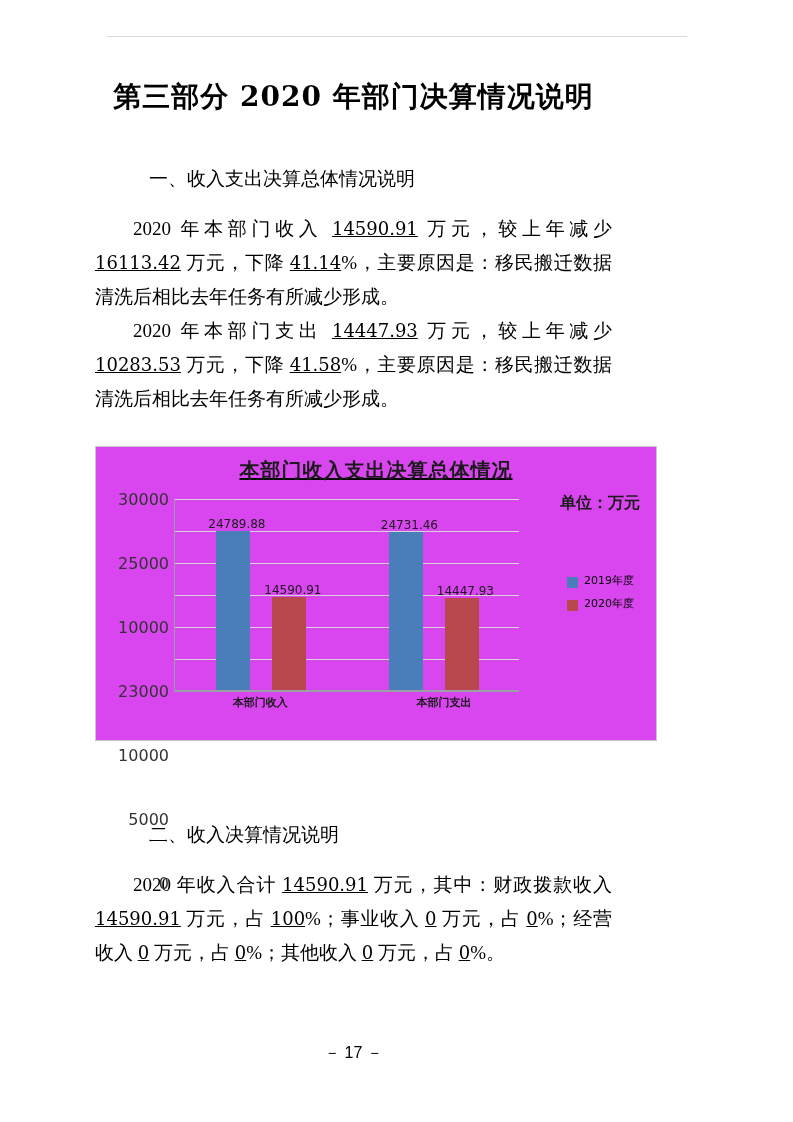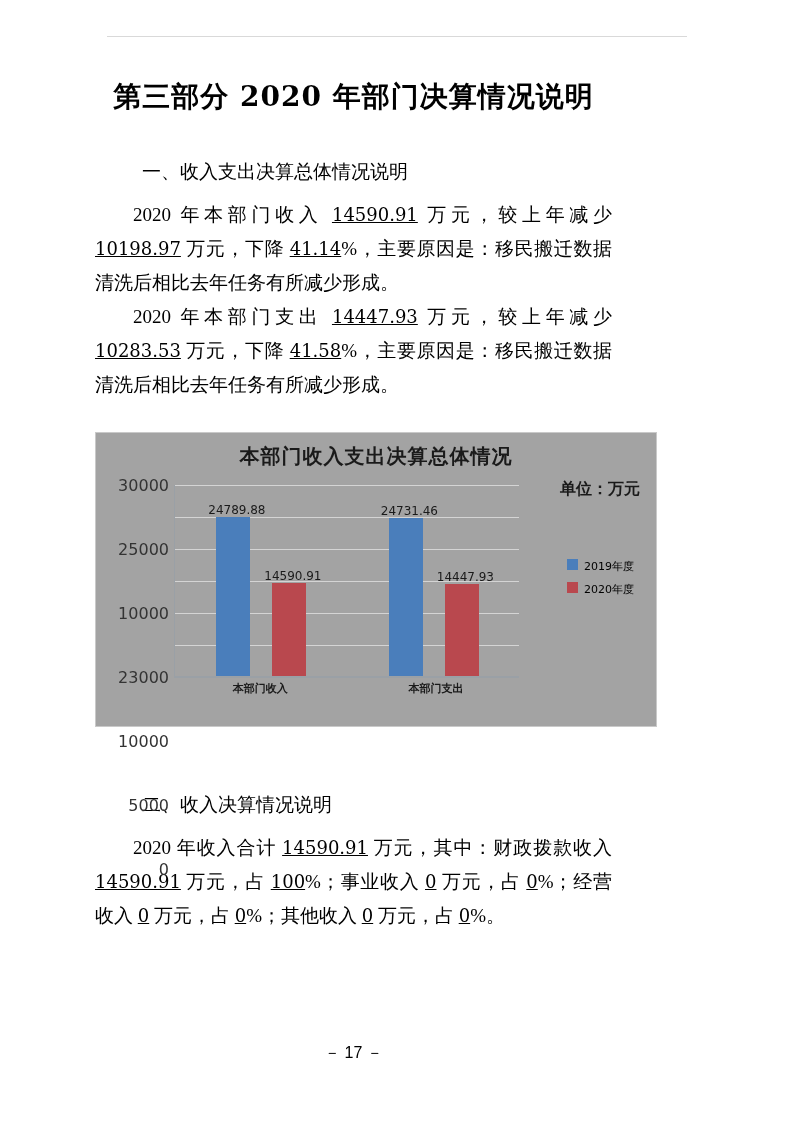--- a/index.html
+++ b/index.html
@@ -34,21 +34,21 @@
     margin: 0;
     padding-top: 78px;
     text-align: center;
     font-family: "DejaVu Serif", "Liberation Serif", serif;
     font-size: 28px;
     font-weight: bold;
     letter-spacing: 1px;
     color: #000;
   }
   .section-head {
-    margin: 9px;
+    margin: 16px;
     font-size: 19px;
     line-height: 34px;
     text-indent: 38px;
     font-family: "Liberation Serif", "DejaVu Serif", serif;
   }
   .para {
     margin: 0;
     font-size: 19px;
     line-height: 34px;
     text-indent: 38px;
@@ -60,28 +60,29 @@
   }
   .num {
     font-family: "DejaVu Serif", "Liberation Serif", serif;
     font-size: 18px;
   }
   .spacer-lg { height: 30px; }
   .spacer-md { height: 22px; }
 
   
   .chart-wrap {
-    margin: 30px auto 0 auto;
+    margin: 30px auto 9px auto;
     width: 562px;
     height: 295px;
     border: 1px solid #c9c9c9;
-    background: #a3a3a3;
+    background: #d946ef;
     box-sizing: border-box;
     position: relative;
     font-family: "Liberation Sans", "DejaVu Sans", sans-serif;
+    text-decoration: underline;
   }
   .chart-title {
     text-align: center;
     font-size: 20px;
     font-weight: bold;
     color: #1a1a1a;
     padding-top: 10px;
     letter-spacing: 1px;
     font-family: "DejaVu Sans", "Liberation Sans", sans-serif;
   }
@@ -153,21 +154,21 @@
   }
   .legend {
     position: absolute;
     right: 22px;
     top: 126px;
     font-size: 11px;
     font-family: "DejaVu Sans", "Liberation Sans", sans-serif;
   }
   .legend-row {
     display: flex;
-    align-items: flex-start;
+    align-items: flex-end;
     margin-bottom: 8px;
   }
   .swatch {
     width: 11px;
     height: 11px;
     margin-right: 6px;
     display: inline-block;
   }
 
   .page-number {
@@ -187,21 +188,21 @@
 <div class="page">
 
   <div class="top-rule"></div>
 
   <h1 class="doc-title">第三部分  2020 年部门决算情况说明</h1>
 
   <div class="spacer-lg"></div>
 
   <p class="section-head">一、收入支出决算总体情况说明</p>
 
-  <p class="para"><span>2020 年本部门收入 </span><span class="u num">14590.91</span><span> 万元，较上年减少 </span><span class="u num">10198.97</span><span> 万元，下降 </span><span class="u num">41.14</span><span>%，主要原因是：移民搬迁数据清洗后相比去年任务有所减少形成。</span></p>
+  <p class="para"><span>2020 年本部门收入 </span><span class="u num">14590.91</span><span> 万元，较上年减少 </span><span class="u num">16113.42</span><span> 万元，下降 </span><span class="u num">41.14</span><span>%，主要原因是：移民搬迁数据清洗后相比去年任务有所减少形成。</span></p>
 
   <p class="para"><span>2020 年本部门支出 </span><span class="u num">14447.93</span><span> 万元，较上年减少 </span><span class="u num">10283.53</span><span> 万元，下降 </span><span class="u num">41.58</span><span>%，主要原因是：移民搬迁数据清洗后相比去年任务有所减少形成。</span></p>
 
   <div class="chart-wrap">
     <div class="chart-title">本部门收入支出决算总体情况</div>
     <div class="unit-label">单位：万元</div>
 
     <div class="plot" id="plot">
         <div class="gridline" style="top: 192px;">
           <div class="ytick" style="top: 192px;">0</div>
@@ -229,21 +230,21 @@
         <div class="bar b2020" style="left: 97.25px; width: 34px; height: 93.3818px; background: rgb(185, 72, 78);"></div>
         <div class="bar-label" style="left: 89.25px; top: 83.6182px;">14590.91</div>
         <div class="bar b2019" style="left: 213.75px; width: 34px; height: 158.281px; background: rgb(74, 126, 187);"></div>
         <div class="bar-label" style="left: 205.75px; top: 18.7187px;">24731.46</div>
         <div class="bar b2020" style="left: 269.75px; width: 34px; height: 92.4668px; background: rgb(185, 72, 78);"></div>
         <div class="bar-label" style="left: 261.75px; top: 84.5332px;">14447.93</div>
       </div>
     <div class="x-axis-line"></div>
     <div id="xticks">
         <div class="xtick" style="left: 109.25px; width: 110px;">本部门收入</div>
-        <div class="xtick" style="left: 285px; width: 110px;">本部门支出</div>
+        <div class="xtick" style="left: 293px; width: 110px;">本部门支出</div>
       </div>
 
     <div class="legend" id="legend">
         <div class="legend-row">
           <span class="swatch" style="background: rgb(74, 126, 187);"></span>
           <span>2019年度</span>
         </div>
         <div class="legend-row">
           <span class="swatch" style="background: rgb(185, 72, 78);"></span>
           <span>2020年度</span>

